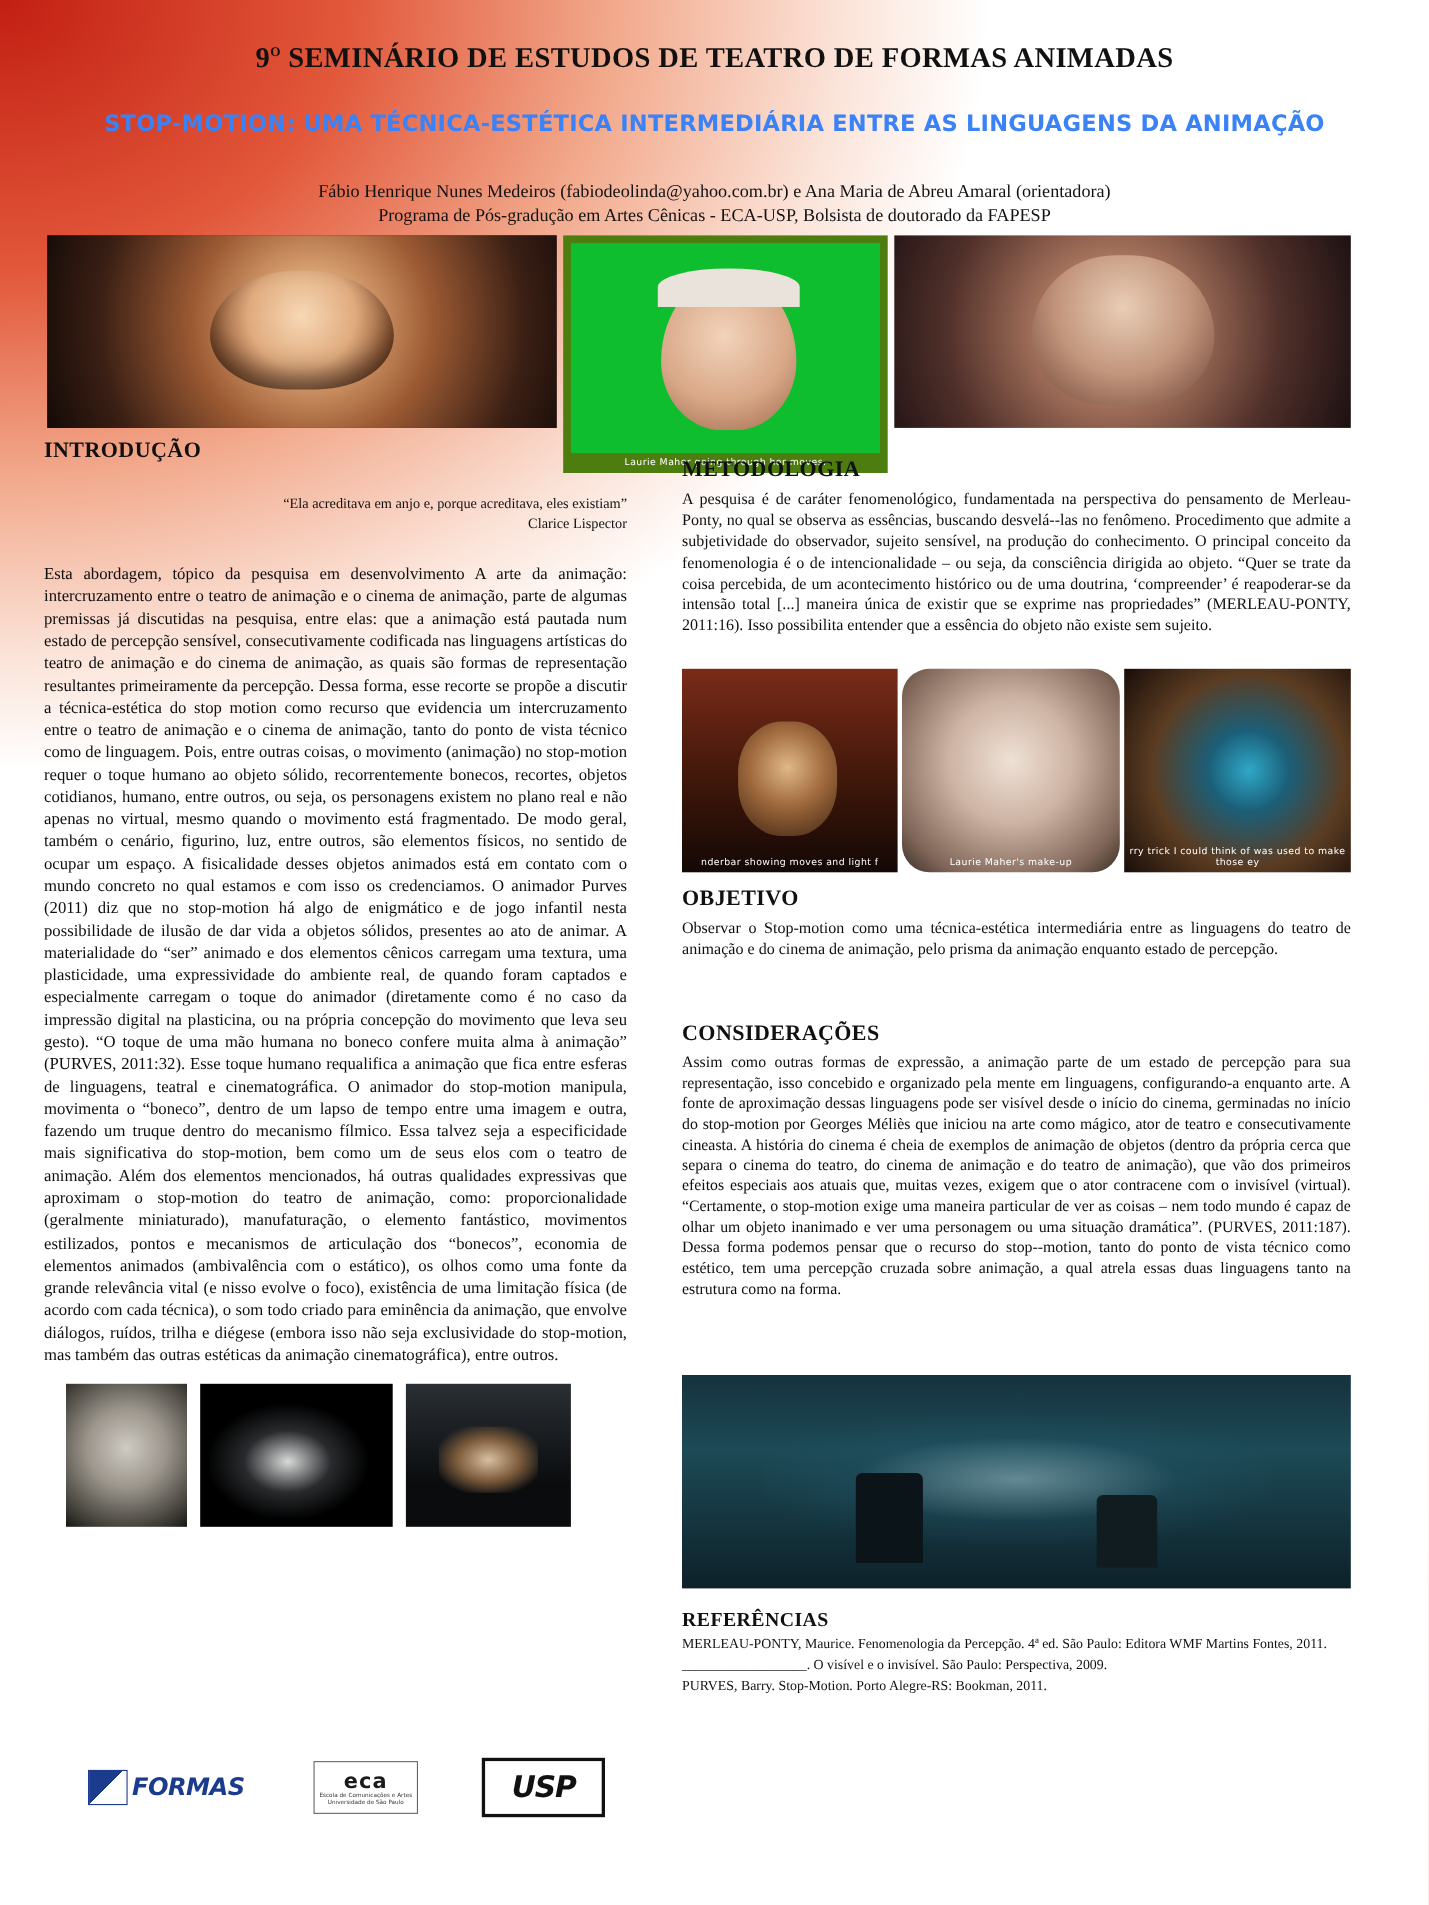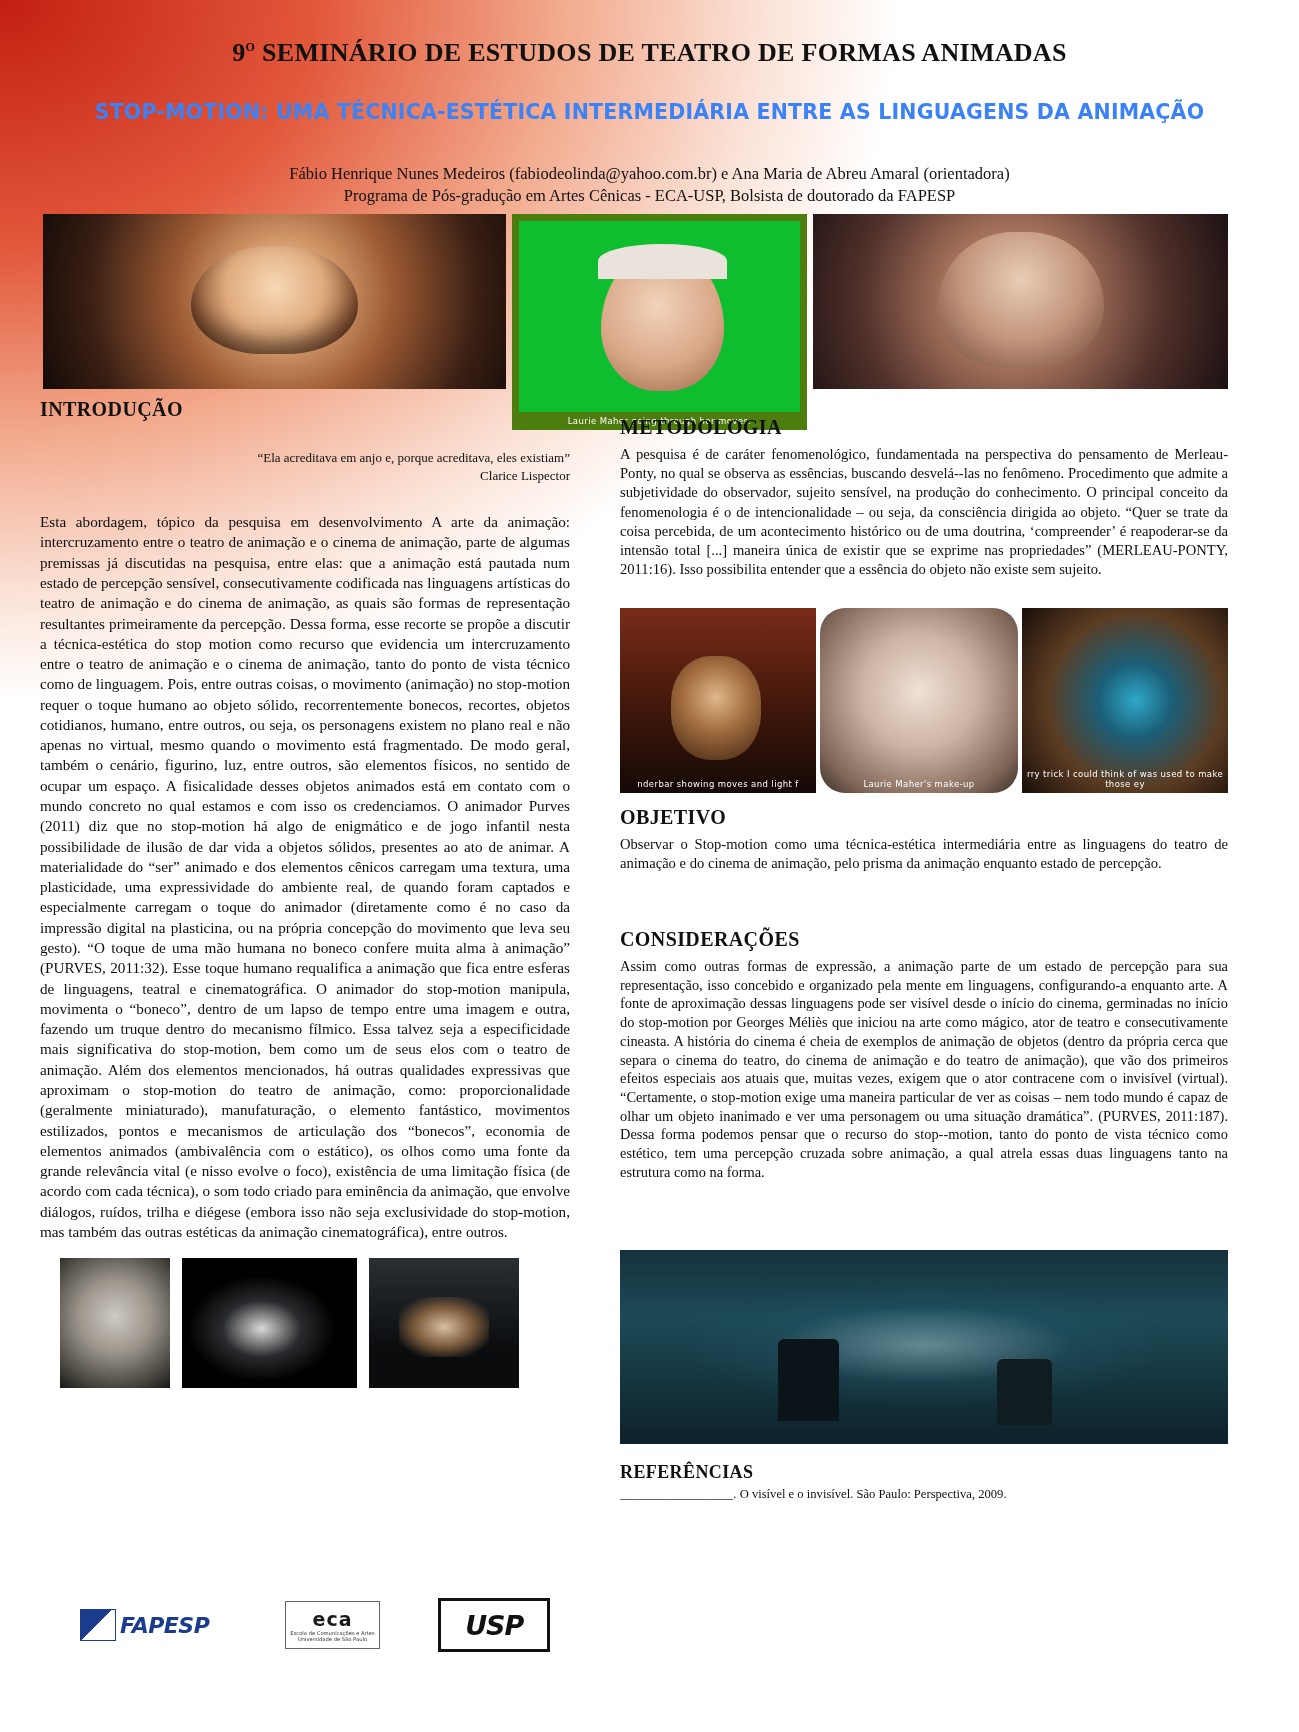--- a/index.html
+++ b/index.html
@@ -206,27 +206,29 @@
   </div>
 
   <div class="ph bot-right">
     <div class="glow"></div>
     <div class="fig1"></div>
     <div class="fig2"></div>
   </div>
 
   <div class="refs">
     <div class="h2">REFERÊNCIAS</div>
+    <p>MERLEAU-PONTY, Maurice. Fenomenologia da Percepção. 4ª ed. São Paulo: Editora WMF Martins Fontes, 2011.</p>
     <p>__________________. O visível e o invisível. São Paulo: Perspectiva, 2009.</p>
+    <p>PURVES, Barry. Stop-Motion. Porto Alegre-RS: Bookman, 2011.</p>
   </div>
 
   <div class="logos">
     <div class="logo-fapesp">
       <div class="flag"></div>
-      <div class="txt">FAPESP</div>
+      <div class="txt">FORMAS</div>
     </div>
     <div class="logo-eca">
       <div class="big">eca</div>
       <div class="small">Escola de Comunicações e Artes
 Universidade de São Paulo</div>
     </div>
     <div class="logo-usp">
       <span>USP</span>
     </div>
   </div>

